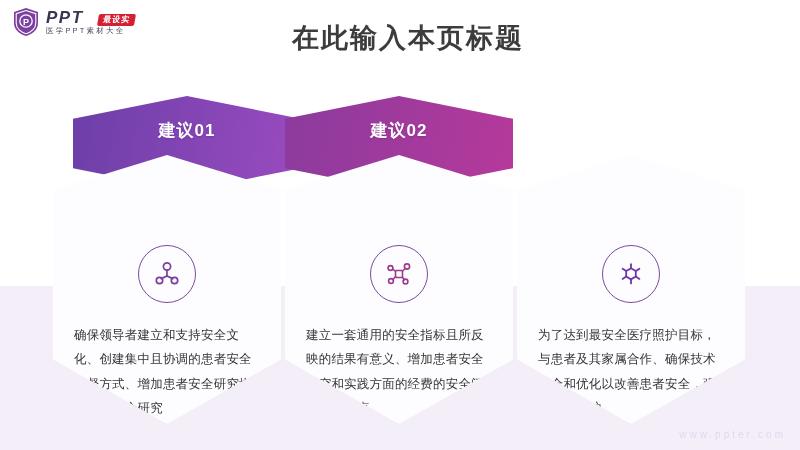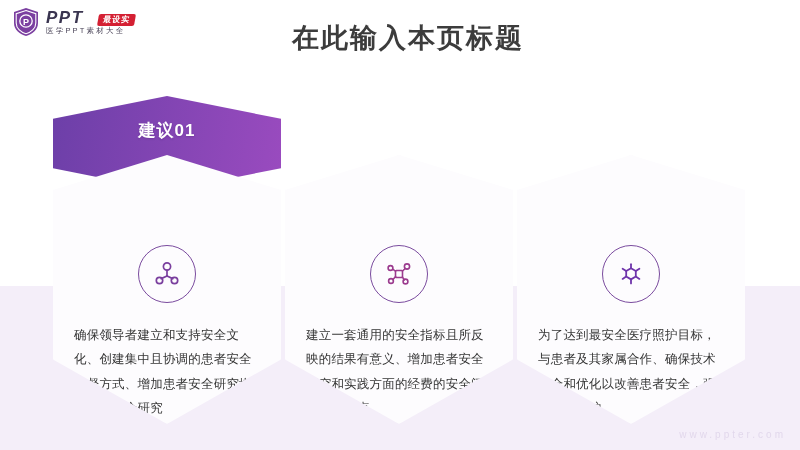--- a/index.html
+++ b/index.html
@@ -199,41 +199,44 @@
     </span>
     <span id="brand-sub">医学PPT素材大全</span>
   </span>
 </div>
 
 <div id="page-title">在此输入本页标题</div>
 
 <div id="deck">
 
   <div class="card">
-    <div class="card-head" style="background:linear-gradient(100deg,#6c3fa8 0%,#9a4bbf 100%);">
+    <div class="card-head" style="background:linear-gradient(100deg,#6c3fa8 0%,#9a4bbf 100%);margin-left:20px;">
       <div class="card-head-label">建议01</div>
     </div>
     <div class="card-body">
       <div class="card-icon-wrap">
         <svg width="30" height="30" viewBox="0 0 30 30">
           <g fill="none" stroke="#7a3f9e" stroke-width="1.7" stroke-linecap="round">
             <circle cx="15" cy="7.5" r="3.6"></circle>
             <circle cx="7.5" cy="21.5" r="3.2"></circle>
             <circle cx="22.5" cy="21.5" r="3.2"></circle>
             <line x1="15" y1="11.2" x2="15" y2="17"></line>
             <line x1="15" y1="17" x2="9.2" y2="19.6"></line>
             <line x1="15" y1="17" x2="20.8" y2="19.6"></line>
           </g>
         </svg>
       </div>
       <div class="card-text">确保领导者建立和支持安全文化、创建集中且协调的患者安全监督方式、增加患者安全研究增加患者安全研究</div>
     </div>
   </div>
 
   <div class="card">
+    <div class="card-head" style="background:linear-gradient(100deg,#8b3b9e 0%,#b6399b 100%);">
+      <div class="card-head-label">建议02</div>
+    </div>
     <div class="card-body">
       <div class="card-icon-wrap">
         <svg width="30" height="30" viewBox="0 0 30 30">
           <g fill="none" stroke="#9b3b8e" stroke-width="1.6" stroke-linecap="round">
             <rect x="11.5" y="11.5" width="7" height="7" rx="0.8"></rect>
             <circle cx="6.5" cy="9" r="2.4"></circle>
             <circle cx="23" cy="7.5" r="2.6"></circle>
             <circle cx="7" cy="22" r="2.4"></circle>
             <circle cx="21.5" cy="22.5" r="2.4"></circle>
             <line x1="8.6" y1="10.2" x2="11.5" y2="12.2"></line>

